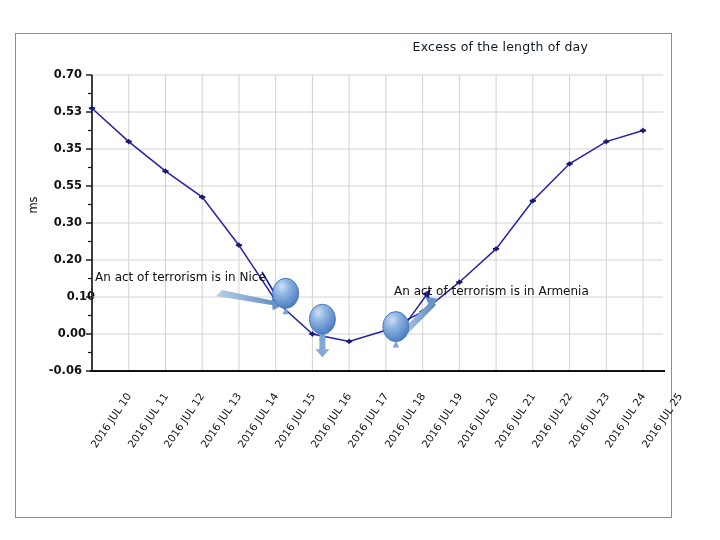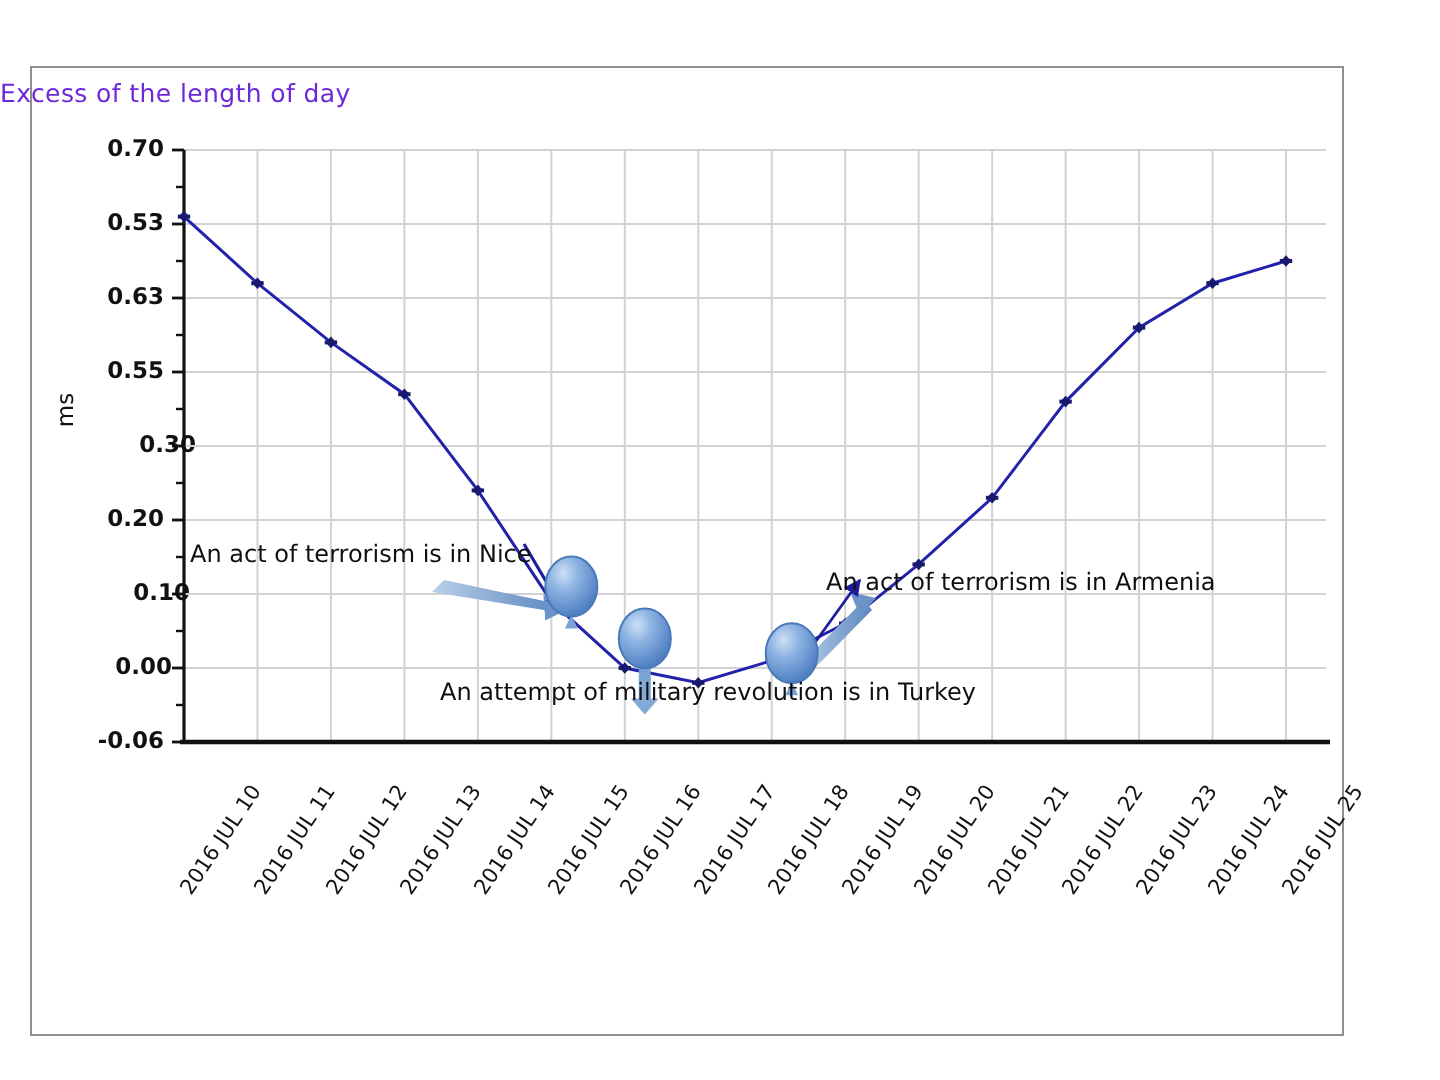--- a/index.html
+++ b/index.html
@@ -1,50 +1,50 @@
 <!DOCTYPE html>
 <html><head>
 <meta charset="utf-8">
 <style>
   html,body{margin:0;padding:0;background:#ffffff;}
   body{width:720px;height:540px;overflow:hidden;
        font-family:"DejaVu Sans","Liberation Sans",sans-serif;}
   #root{position:relative;width:720px;height:540px;background:#fff;}
   #frame{position:absolute;left:15px;top:33px;width:657px;height:485px;
          background:#ffffff;border:1px solid #8e8e8e;box-sizing:border-box;}
-  #title{position:absolute;left:0;top:39px;width:588px;text-align:left;
-         font-size:12.5px;color:#6d28d9;letter-spacing:.2px;}
+  #title{position:absolute;left:0;top:39px;width:588px;text-align:right;
+         font-size:12.5px;color:#0f172a;letter-spacing:.2px;}
   #plotsvg{position:absolute;left:0;top:0;width:720px;height:540px;}
   .ytick{position:absolute;font-size:11.5px;color:#111;text-align:right;width:46px;font-weight:bold;}
   .xtick{position:absolute;font-size:10.5px;color:#111;white-space:nowrap;
          transform-origin:left top;transform:rotate(-56deg);}
   #ylabel{position:absolute;left:24px;top:198px;font-size:11.5px;color:#111;
           transform:rotate(-90deg);transform-origin:center center;}
   .anno{position:absolute;font-size:12px;color:#0f0f0f;white-space:nowrap;}
   #anno-nice{left:95px;top:270px;}
-  #anno-armenia{left:413px;top:284px;}
+  #anno-armenia{left:394px;top:284px;}
   #anno-turkey{left:220px;top:339px;}
 </style>
 </head>
 <body>
 
 <div id="root">
 
   <div id="frame"></div>
 
   <div id="title">Excess of the length of day</div>
 
   <div id="ylabel">ms</div>
 
   <div id="yticks">
       <div class="ytick" style="left: 36px; top: 67px;">0.70</div>
       <div class="ytick" style="left: 36px; top: 104px;">0.53</div>
-      <div class="ytick" style="left: 36px; top: 141px;">0.63</div>
+      <div class="ytick" style="left: 36px; top: 141px;">0.35</div>
       <div class="ytick" style="left: 36px; top: 178px;">0.55</div>
-      <div class="ytick" style="left: 52px; top: 215px; text-align: right;">0.30</div>
+      <div class="ytick" style="left: 36px; top: 215px; text-align: right;">0.30</div>
       <div class="ytick" style="left: 36px; top: 252px;">0.20</div>
       <div class="ytick" style="left: 49px; top: 289px;">0.10</div>
       <div class="ytick" style="left: 40px; top: 326px;">0.00</div>
       <div class="ytick" style="left: 36px; top: 363px;">-0.06</div>
     </div>
   <div id="xticks">
       <div class="xtick" style="left: 88px; top: 443px;">2016 JUL 10</div>
       <div class="xtick" style="left: 124.733px; top: 443px;">2016 JUL 11</div>
       <div class="xtick" style="left: 161.467px; top: 443px;">2016 JUL 12</div>
       <div class="xtick" style="left: 198.2px; top: 443px;">2016 JUL 13</div>
@@ -175,16 +175,15 @@
         <path d="M285.66666666666663,307.3 L282.46666666666664,314.3 L288.8666666666666,314.3 Z" fill="#7ba4d6"></path>
         <ellipse cx="285.66666666666663" cy="293.3" rx="13" ry="15" fill="url(#balloonGrad)" stroke="#4a79ba" stroke-width="1"></ellipse>
         <path d="M322.4,333.2 L319.2,340.2 L325.59999999999997,340.2 Z" fill="#7ba4d6"></path>
         <ellipse cx="322.4" cy="319.2" rx="13" ry="15" fill="url(#balloonGrad)" stroke="#4a79ba" stroke-width="1"></ellipse>
         <path d="M395.8666666666667,340.6 L392.6666666666667,347.6 L399.06666666666666,347.6 Z" fill="#7ba4d6"></path>
         <ellipse cx="395.8666666666667" cy="326.6" rx="13" ry="15" fill="url(#balloonGrad)" stroke="#4a79ba" stroke-width="1"></ellipse>
       </g>
   </svg>
 
   <div class="anno" id="anno-nice">An act of terrorism is in Nice</div>
-  <div class="anno" id="anno-turkey">An attempt of military revolution is in Turkey</div>
   <div class="anno" id="anno-armenia">An act of terrorism is in Armenia</div>
 
 </div>
 
 </body></html>

